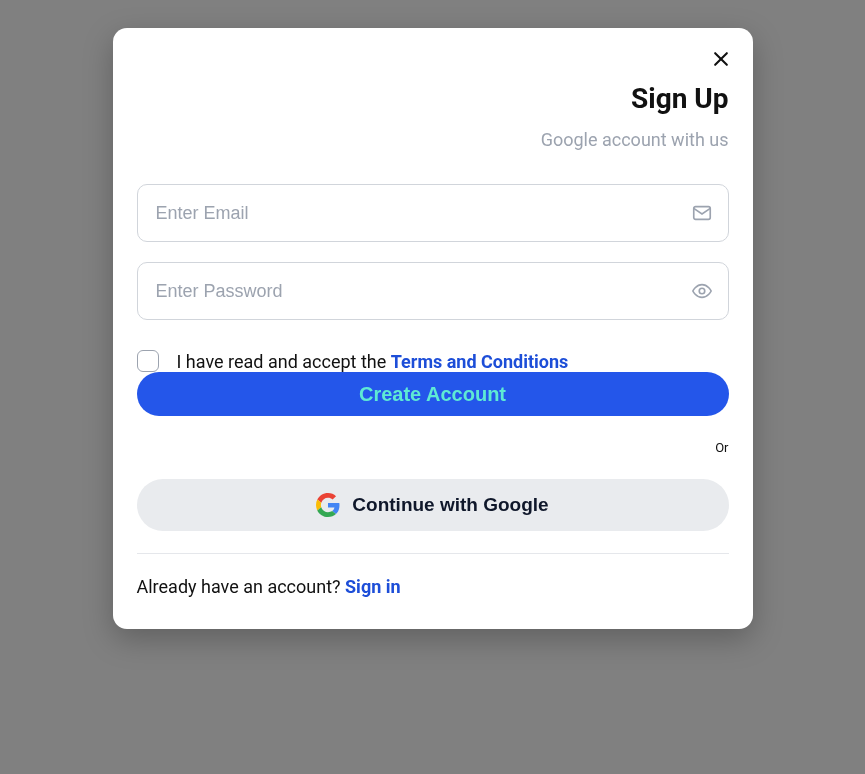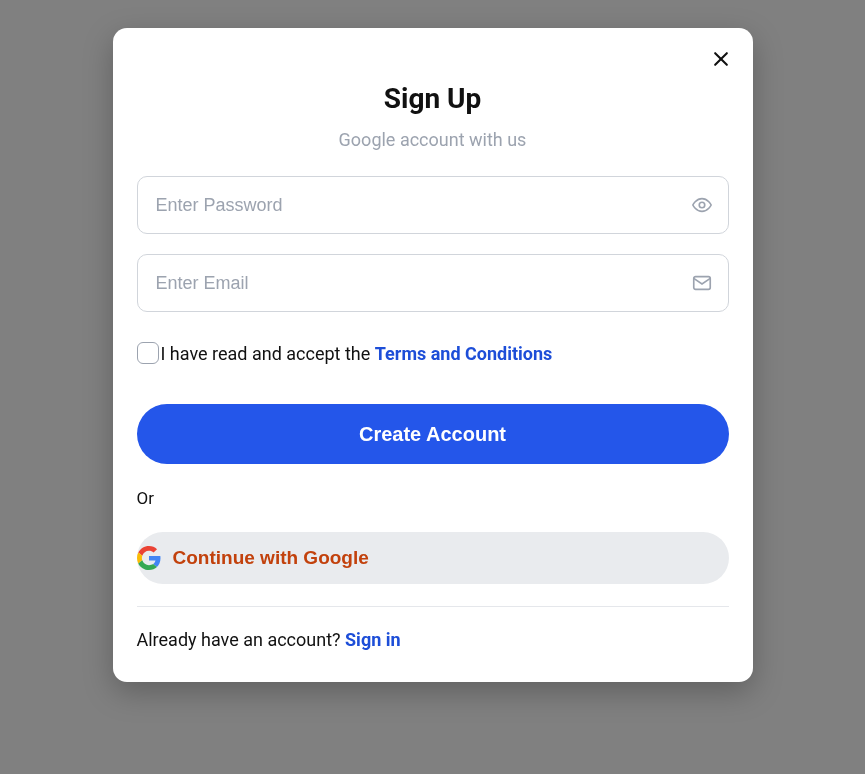--- a/index.html
+++ b/index.html
@@ -37,23 +37,23 @@
       background: transparent;
       border: none;
       cursor: pointer;
       color: #111;
     }
     .close-btn svg {
       width: 20px;
       height: 20px;
     }
     .header {
-      text-align: center;
+      text-align: right;
       margin-top: 30px;
-      margin-bottom: 26px;
+      margin-bottom: 34px;
     }
     .title {
       font-size: 28px;
       font-weight: 700;
       color: #111;
     }
     .subtitle {
       margin-top: 14px;
       font-size: 18px;
       color: #9ca3af;
@@ -88,23 +88,22 @@
       align-items: center;
       justify-content: center;
     }
     .input-icon svg {
       width: 22px;
       height: 22px;
     }
     .terms-row {
       display: flex;
       align-items: center;
-      gap: 2px;
+      gap: 18px;
       margin-top: 30px;
-      margin-bottom: 40px;
     }
     .checkbox {
       width: 22px;
       height: 22px;
       border: 1.5px solid #9ca3af;
       border-radius: 6px;
       appearance: none;
       cursor: pointer;
       flex-shrink: 0;
     }
@@ -113,48 +112,48 @@
       color: #111;
     }
     .terms-link {
       color: #1d4ed8;
       font-weight: 700;
       text-decoration: none;
       cursor: pointer;
     }
     .submit-btn {
       width: 100%;
-      height: 60px;
+      height: 44px;
       background: #2456ea;
-      color: #ffffff;
+      color: #5eead4;
       border: none;
       border-radius: 30px;
       font-size: 20px;
       font-weight: 700;
       cursor: pointer;
     }
     .or-text {
-      text-align: left;
+      text-align: right;
       margin: 24px 0;
-      font-size: 17px;
+      font-size: 13px;
       color: #111;
     }
     .google-btn {
       width: 100%;
       height: 52px;
       background: #e9ebee;
-      color: #c2410c;
+      color: #0f172a;
       border: none;
       border-radius: 30px;
       font-size: 19px;
       font-weight: 700;
       cursor: pointer;
       display: flex;
       align-items: center;
-      justify-content: flex-start;
+      justify-content: center;
       gap: 12px;
     }
     .google-logo {
       width: 24px;
       height: 24px;
       display: inline-flex;
     }
     .divider {
       border: none;
       border-top: 1px solid #e5e7eb;
@@ -187,35 +186,35 @@
   </button>
 
   <div class="header">
     <h1 class="title">Sign Up</h1>
     <p class="subtitle">Google account with us</p>
   </div>
 
   <div class="form-area">
 
     <div class="input-wrap">
+      <input type="text" class="text-input" placeholder="Enter Email" style="">
+      <span class="input-icon">
+        <svg viewBox="0 0 24 24" fill="none" stroke="currentColor" stroke-width="1.8">
+          <rect x="3" y="5" width="18" height="14" rx="2"></rect>
+          <path d="M3 7l9 6 9-6"></path>
+        </svg>
+      </span>
+    </div>
+
+    <div class="input-wrap">
       <input type="password" class="text-input" placeholder="Enter Password" style="">
       <span class="input-icon">
         <svg viewBox="0 0 24 24" fill="none" stroke="currentColor" stroke-width="1.8">
           <path d="M2 12s3.5-7 10-7 10 7 10 7-3.5 7-10 7S2 12 2 12z"></path>
           <circle cx="12" cy="12" r="3"></circle>
-        </svg>
-      </span>
-    </div>
-
-    <div class="input-wrap">
-      <input type="text" class="text-input" placeholder="Enter Email" style="">
-      <span class="input-icon">
-        <svg viewBox="0 0 24 24" fill="none" stroke="currentColor" stroke-width="1.8">
-          <rect x="3" y="5" width="18" height="14" rx="2"></rect>
-          <path d="M3 7l9 6 9-6"></path>
         </svg>
       </span>
     </div>
 
 
     <div class="terms-row">
       <input type="checkbox" class="checkbox" style="">
       <span class="terms-text">
         <span>I have read and accept the </span><a class="terms-link">Terms and Conditions</a>
       </span>

